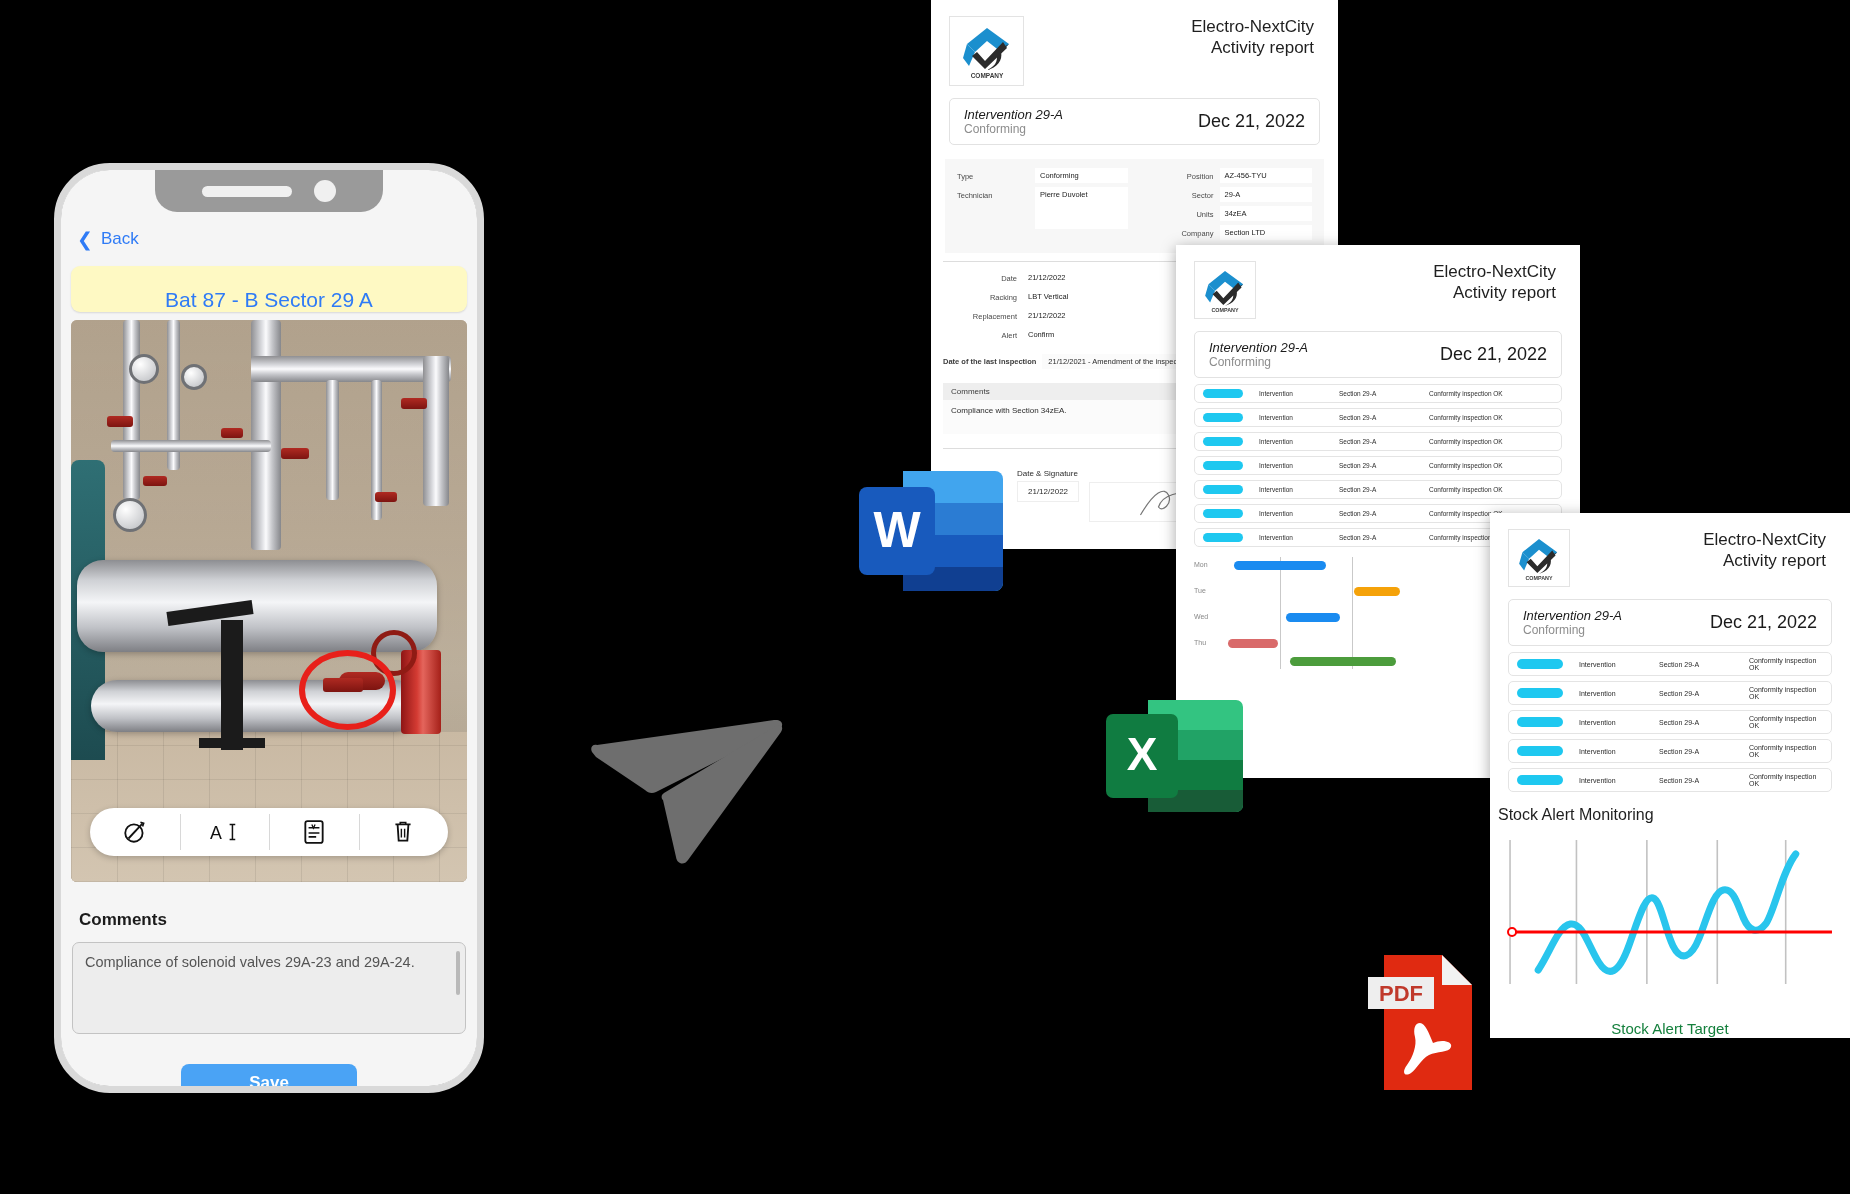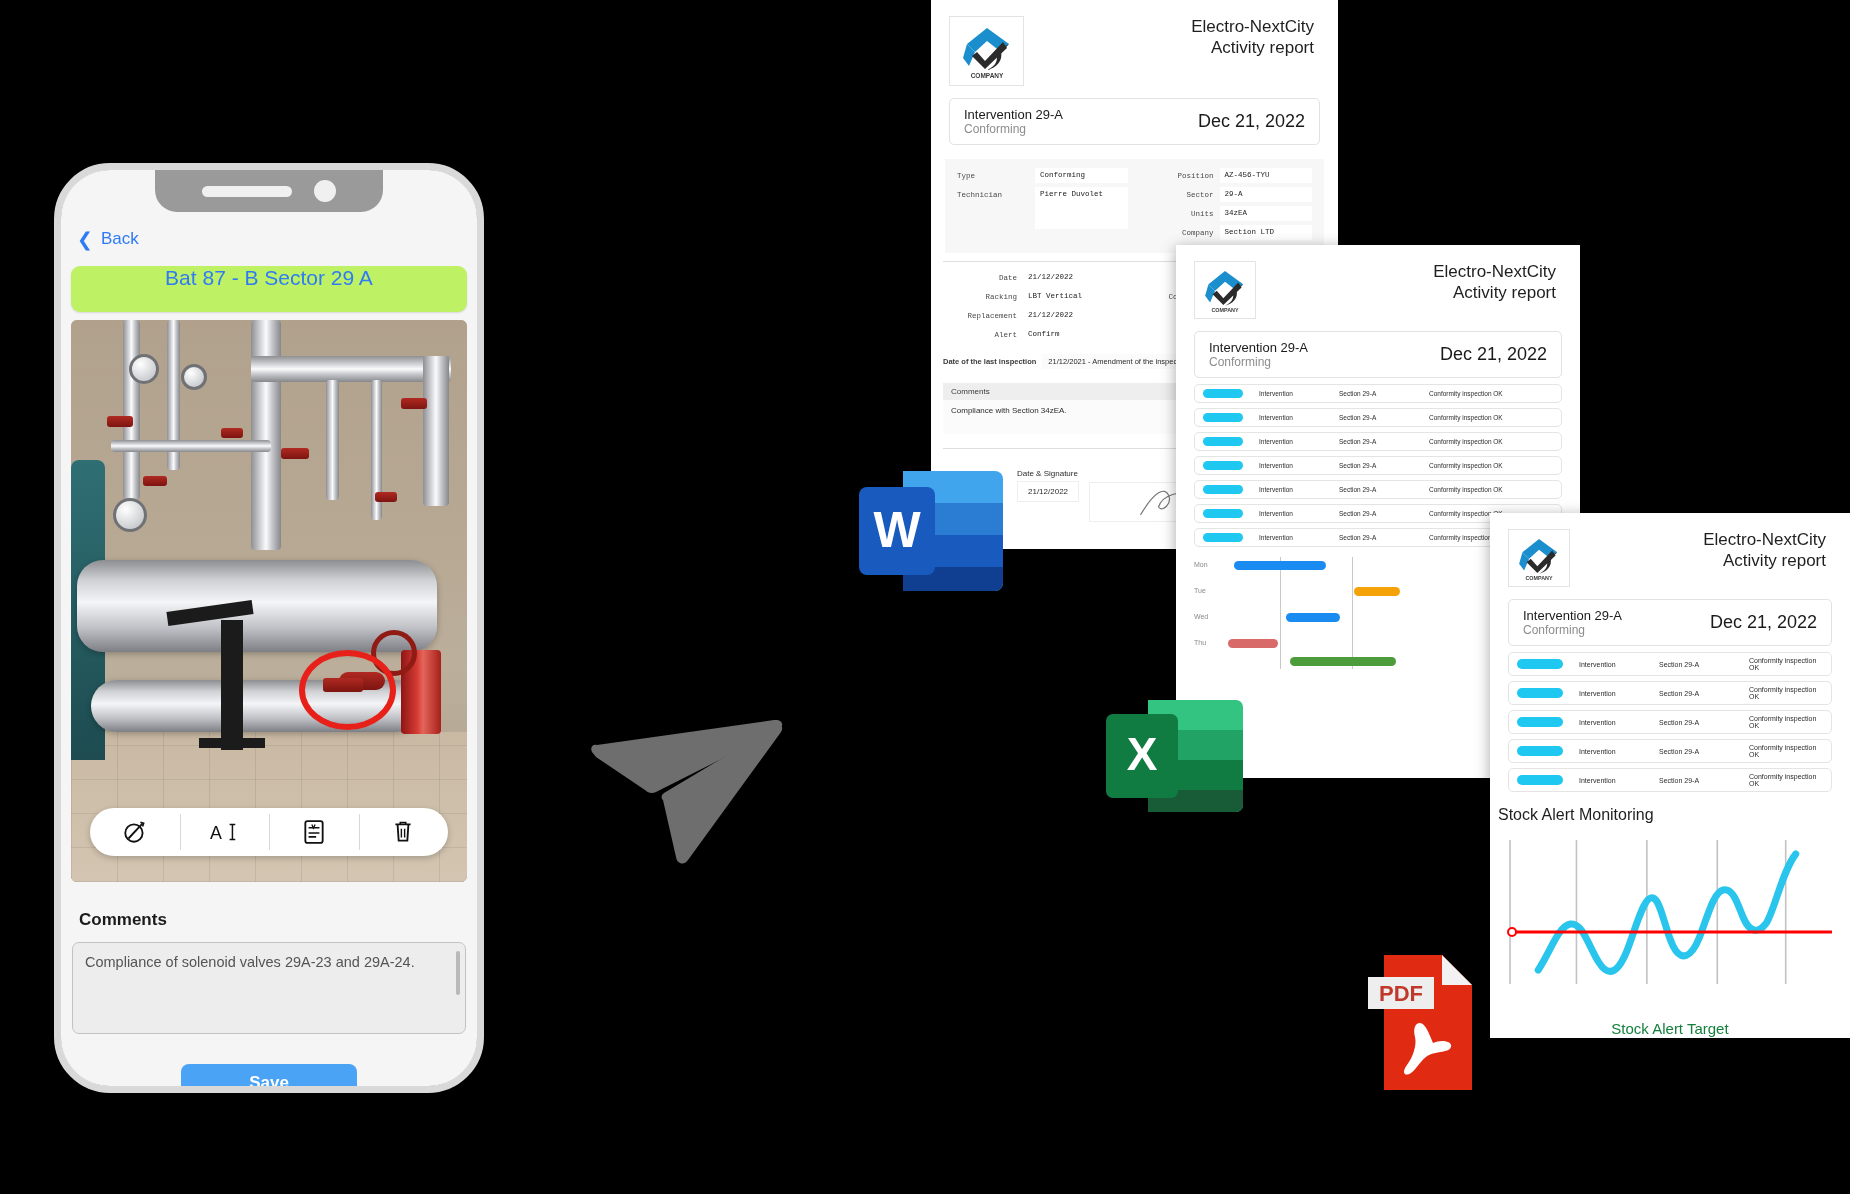--- a/index.html
+++ b/index.html
@@ -37,22 +37,22 @@
   }
   .nav-back { display: flex; align-items: center; gap: 8px; color: #2f7bf6; font-size: 17px; }
   .nav-back .chev { font-size: 19px; line-height: 1; }
   .nav-title {
     position: absolute; left: 0; right: 0; text-align: center;
     font-size: 21px; color: #1a1a1a; pointer-events: none;
   }
 
   .loc-card {
     position: absolute; top: 96px; left: 10px; right: 10px; height: 46px;
-    background: #bef264; border-radius: 9px;
-    display: flex; align-items: flex-start; justify-content: center;
+    background: #fef9c3; border-radius: 9px;
+    display: flex; align-items: flex-end; justify-content: center;
     box-shadow: 0 1px 2px rgba(0,0,0,.12);
   }
   .loc-card span { color: #2f7bf6; font-size: 21px; }
 
   .photo-wrap {
     position: absolute; top: 150px; left: 10px; right: 10px; height: 562px;
     border-radius: 6px; overflow: hidden; background: #c9b9a4;
   }
   
   .photo-bg { position: absolute; inset: 0;
@@ -124,27 +124,27 @@
   .doc-head { display: flex; align-items: flex-start; padding: 16px 24px 6px 18px; }
   .logo-box { width: 75px; height: 70px; border: 1px solid #e3e3e3; display:flex; align-items:center; justify-content:center; }
   .logo-box.small { width: 62px; height: 58px; }
   .doc-title { flex: 1; text-align: right; font-size: 17px; line-height: 1.25; color: #1f1f1f; }
   .doc-title .l2 { display: block; }
 
   .interv-card {
     margin: 6px 18px 0 18px; border: 1px solid #e2e2e2; border-radius: 5px;
     padding: 8px 14px; display: flex; align-items: center; justify-content: space-between;
   }
-  .interv-card .iv-name { font-size: 13px; color: #1b1b1b; }
+  .interv-card .iv-name { font-size: 13px; color: #1b1b1b; font-style: italic; }
   .interv-card .iv-sub { font-size: 12px; color: #8d8d8d; }
   .interv-card .iv-date { font-size: 18px; color: #1b1b1b; }
 
   
   .form-zone { margin: 14px 14px 0 14px; background: #f7f7f7; padding: 9px 12px; }
-  .frow { display: flex; align-items: flex-start; margin-bottom: 4px; font-family: Liberation Mono, monospace; }
+  .frow { display: flex; align-items: flex-start; margin-bottom: 4px; }
   .frow .lbl { width: 78px; font-size: 7.5px; color: #4a4a4a; padding-top: 4px; }
   .frow .lbl.r { text-align: right; padding-right: 6px; }
   .frow .val { background: #fff; font-size: 7.5px; color: #1b1b1b; padding: 3px 5px; flex: 1; min-height: 15px; }
   .frow .val.tall { min-height: 42px; }
   .two-col { display: flex; gap: 14px; }
   .two-col > div { flex: 1; }
   .divider { height: 1px; background: #ddd; margin: 8px 12px; }
   .sect-hdr { background: #eee; font-size: 8px; color: #3b3b3b; padding: 4px 8px; margin: 0 12px; }
   .sect-body { background: #fbfbfb; font-size: 8px; color: #2b2b2b; padding: 6px 8px; margin: 0 12px; min-height: 34px; }
   .lastinsp { display: flex; align-items: center; margin: 8px 12px 0 12px; }

